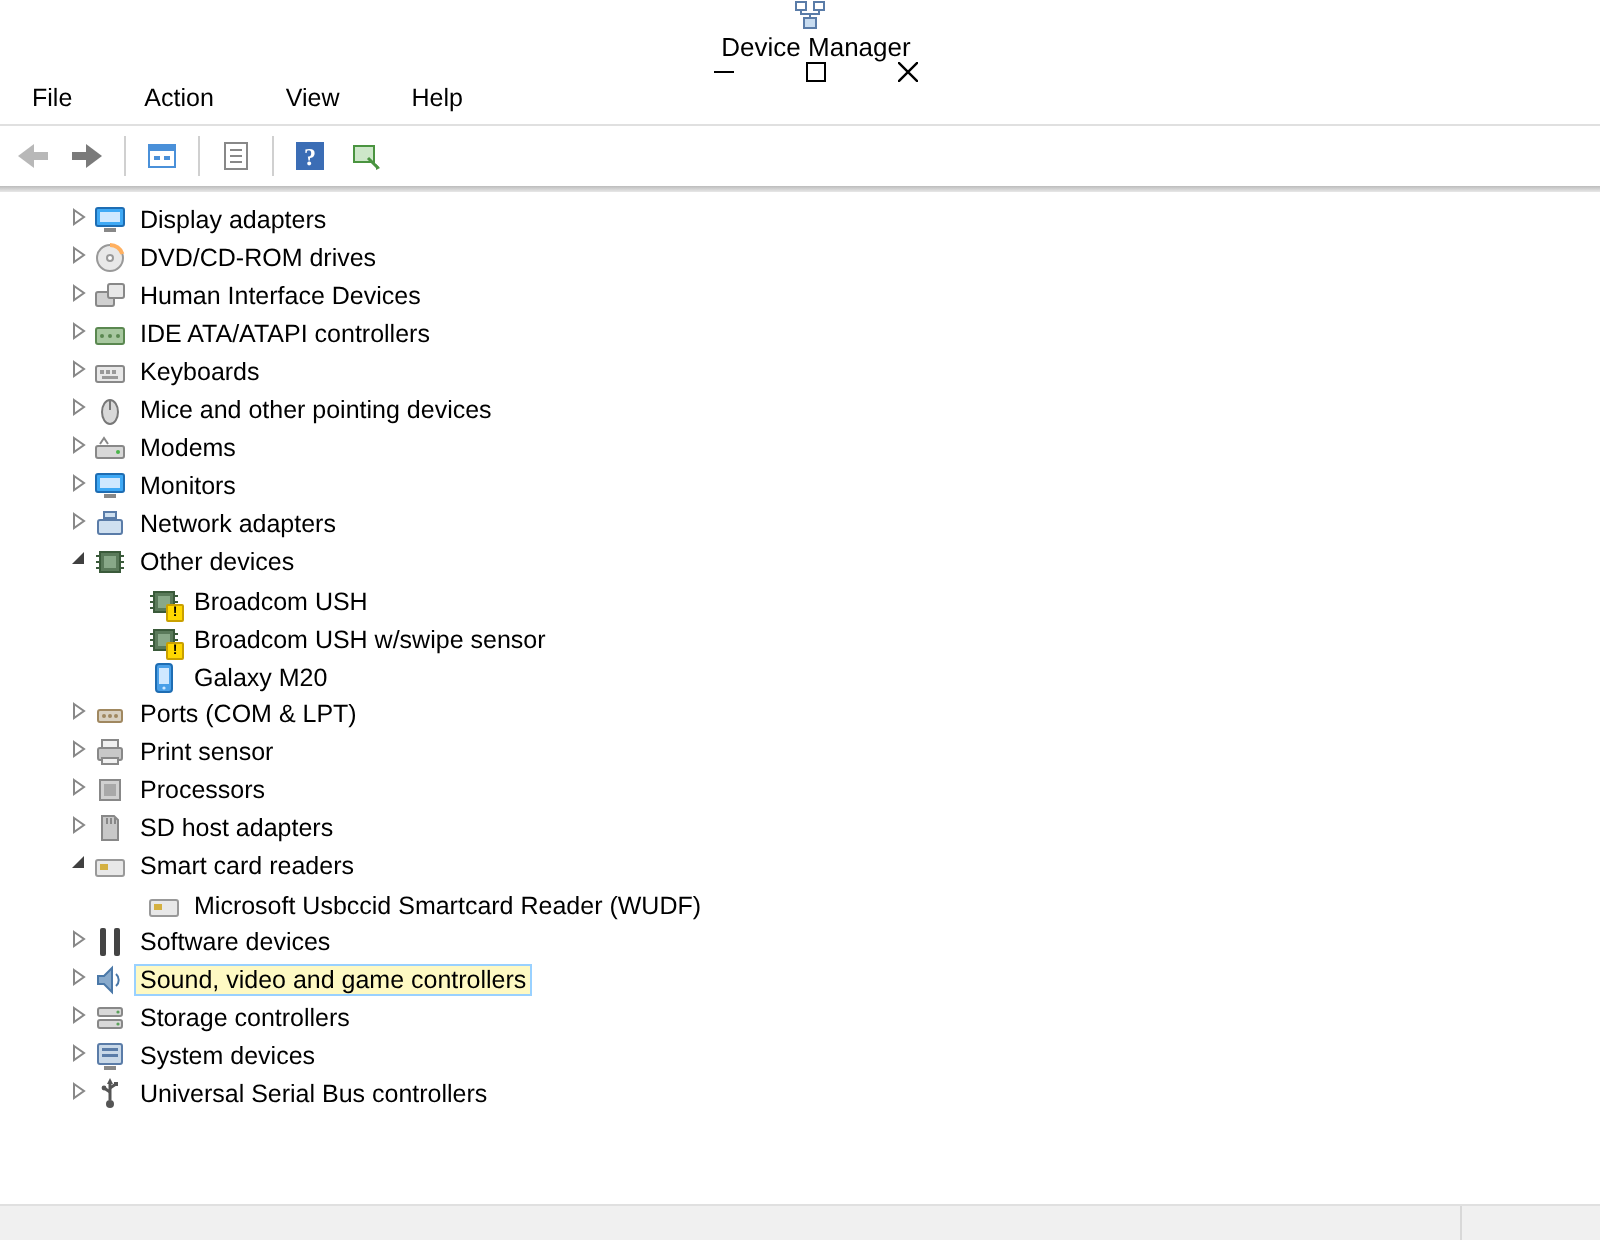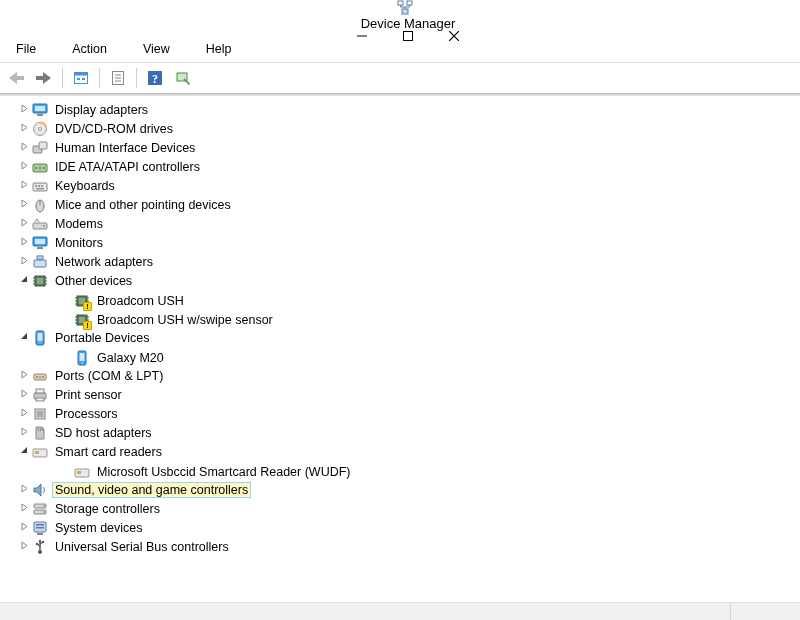--- a/index.html
+++ b/index.html
@@ -63,21 +63,21 @@
   .thick-sep { height:3px; background:linear-gradient(#bcbcbc,#e8e8e8); }
   .tree {
     padding: 4px 0 4px 0;
     overflow:auto;
     height: calc(620px - 40px - 22px - 1px - 30px - 3px - 18px);
   }
   .node {
     display:flex;
     align-items:center;
     height:19px;
-    padding-left: 18px;
+    padding-left: 33px;
     white-space:nowrap;
   }
   .node.child { padding-left: 60px; align-items: flex-end; }
   .expander {
     width:12px; text-align:center;
     color:#666; font-size:10px;
     flex-shrink:0;
   }
   .expander.open { color:#000; }
   .dev-icon {
@@ -364,33 +364,20 @@
           <line x1="3" y1="8" x2="1" y2="8" stroke="#3a5a3a"></line>
           <line x1="3" y1="11" x2="1" y2="11" stroke="#3a5a3a"></line>
           <line x1="13" y1="5" x2="15" y2="5" stroke="#3a5a3a"></line>
           <line x1="13" y1="8" x2="15" y2="8" stroke="#3a5a3a"></line>
           <line x1="13" y1="11" x2="15" y2="11" stroke="#3a5a3a"></line>
         </svg>
         <span class="warn-badge">!</span>
       </span>
       <span class="label">Broadcom USH w/swipe sensor</span>
     </div>
-    <div class="node">
-      <span class="expander open"><svg width="9" height="9" viewBox="0 0 9 9">
-          <path d="M1 7l6-6v6z" fill="#404040"></path>
-        </svg></span>
-      <span class="dev-icon">
-        <svg width="16" height="16" viewBox="0 0 16 16">
-          <rect x="4" y="1" width="8" height="14" rx="1.5" fill="#4aa0e8" stroke="#1e6db3"></rect>
-          <rect x="5.5" y="3" width="5" height="8" fill="#cfe8ff"></rect>
-          <circle cx="8" cy="13" r="0.8" fill="#cfe8ff"></circle>
-        </svg>
-      </span>
-      <span class="label">Portable Devices</span>
-    </div>
     <div class="node child">
       <span class="expander"></span>
       <span class="dev-icon">
         <svg width="16" height="16" viewBox="0 0 16 16">
           <rect x="4" y="1" width="8" height="14" rx="1.5" fill="#4aa0e8" stroke="#1e6db3"></rect>
           <rect x="5.5" y="3" width="5" height="8" fill="#cfe8ff"></rect>
           <circle cx="8" cy="13" r="0.8" fill="#cfe8ff"></circle>
         </svg>
       </span>
       <span class="label">Galaxy M20</span>
@@ -462,20 +449,32 @@
     </div>
     <div class="node child">
       <span class="expander"></span>
       <span class="dev-icon">
         <svg width="16" height="16" viewBox="0 0 16 16">
           <rect x="1" y="5" width="14" height="8" rx="1" fill="#e8e8e8" stroke="#999"></rect>
           <rect x="3" y="7" width="4" height="3" fill="#d4b040"></rect>
         </svg>
       </span>
       <span class="label">Microsoft Usbccid Smartcard Reader (WUDF)</span>
+    </div>
+    <div class="node">
+      <span class="expander"><svg width="9" height="9" viewBox="0 0 9 9">
+          <path d="M2 1l5 3.5L2 8z" fill="none" stroke="#888" stroke-width="1"></path>
+        </svg></span>
+      <span class="dev-icon">
+        <svg width="16" height="16" viewBox="0 0 16 16">
+          <rect x="3" y="1" width="3" height="14" rx="1" fill="#444"></rect>
+          <rect x="10" y="1" width="3" height="14" rx="1" fill="#444"></rect>
+        </svg>
+      </span>
+      <span class="label">Software devices</span>
     </div>
     <div class="node selected">
       <span class="expander"><svg width="9" height="9" viewBox="0 0 9 9">
           <path d="M2 1l5 3.5L2 8z" fill="none" stroke="#888" stroke-width="1"></path>
         </svg></span>
       <span class="dev-icon">
         <svg width="16" height="16" viewBox="0 0 16 16">
           <path d="M2 6h3l4-4v12l-4-4H2z" fill="#88aacc" stroke="#4a78a8"></path>
           <path d="M11 5a4 4 0 010 6" fill="none" stroke="#4a78a8"></path>
         </svg>

